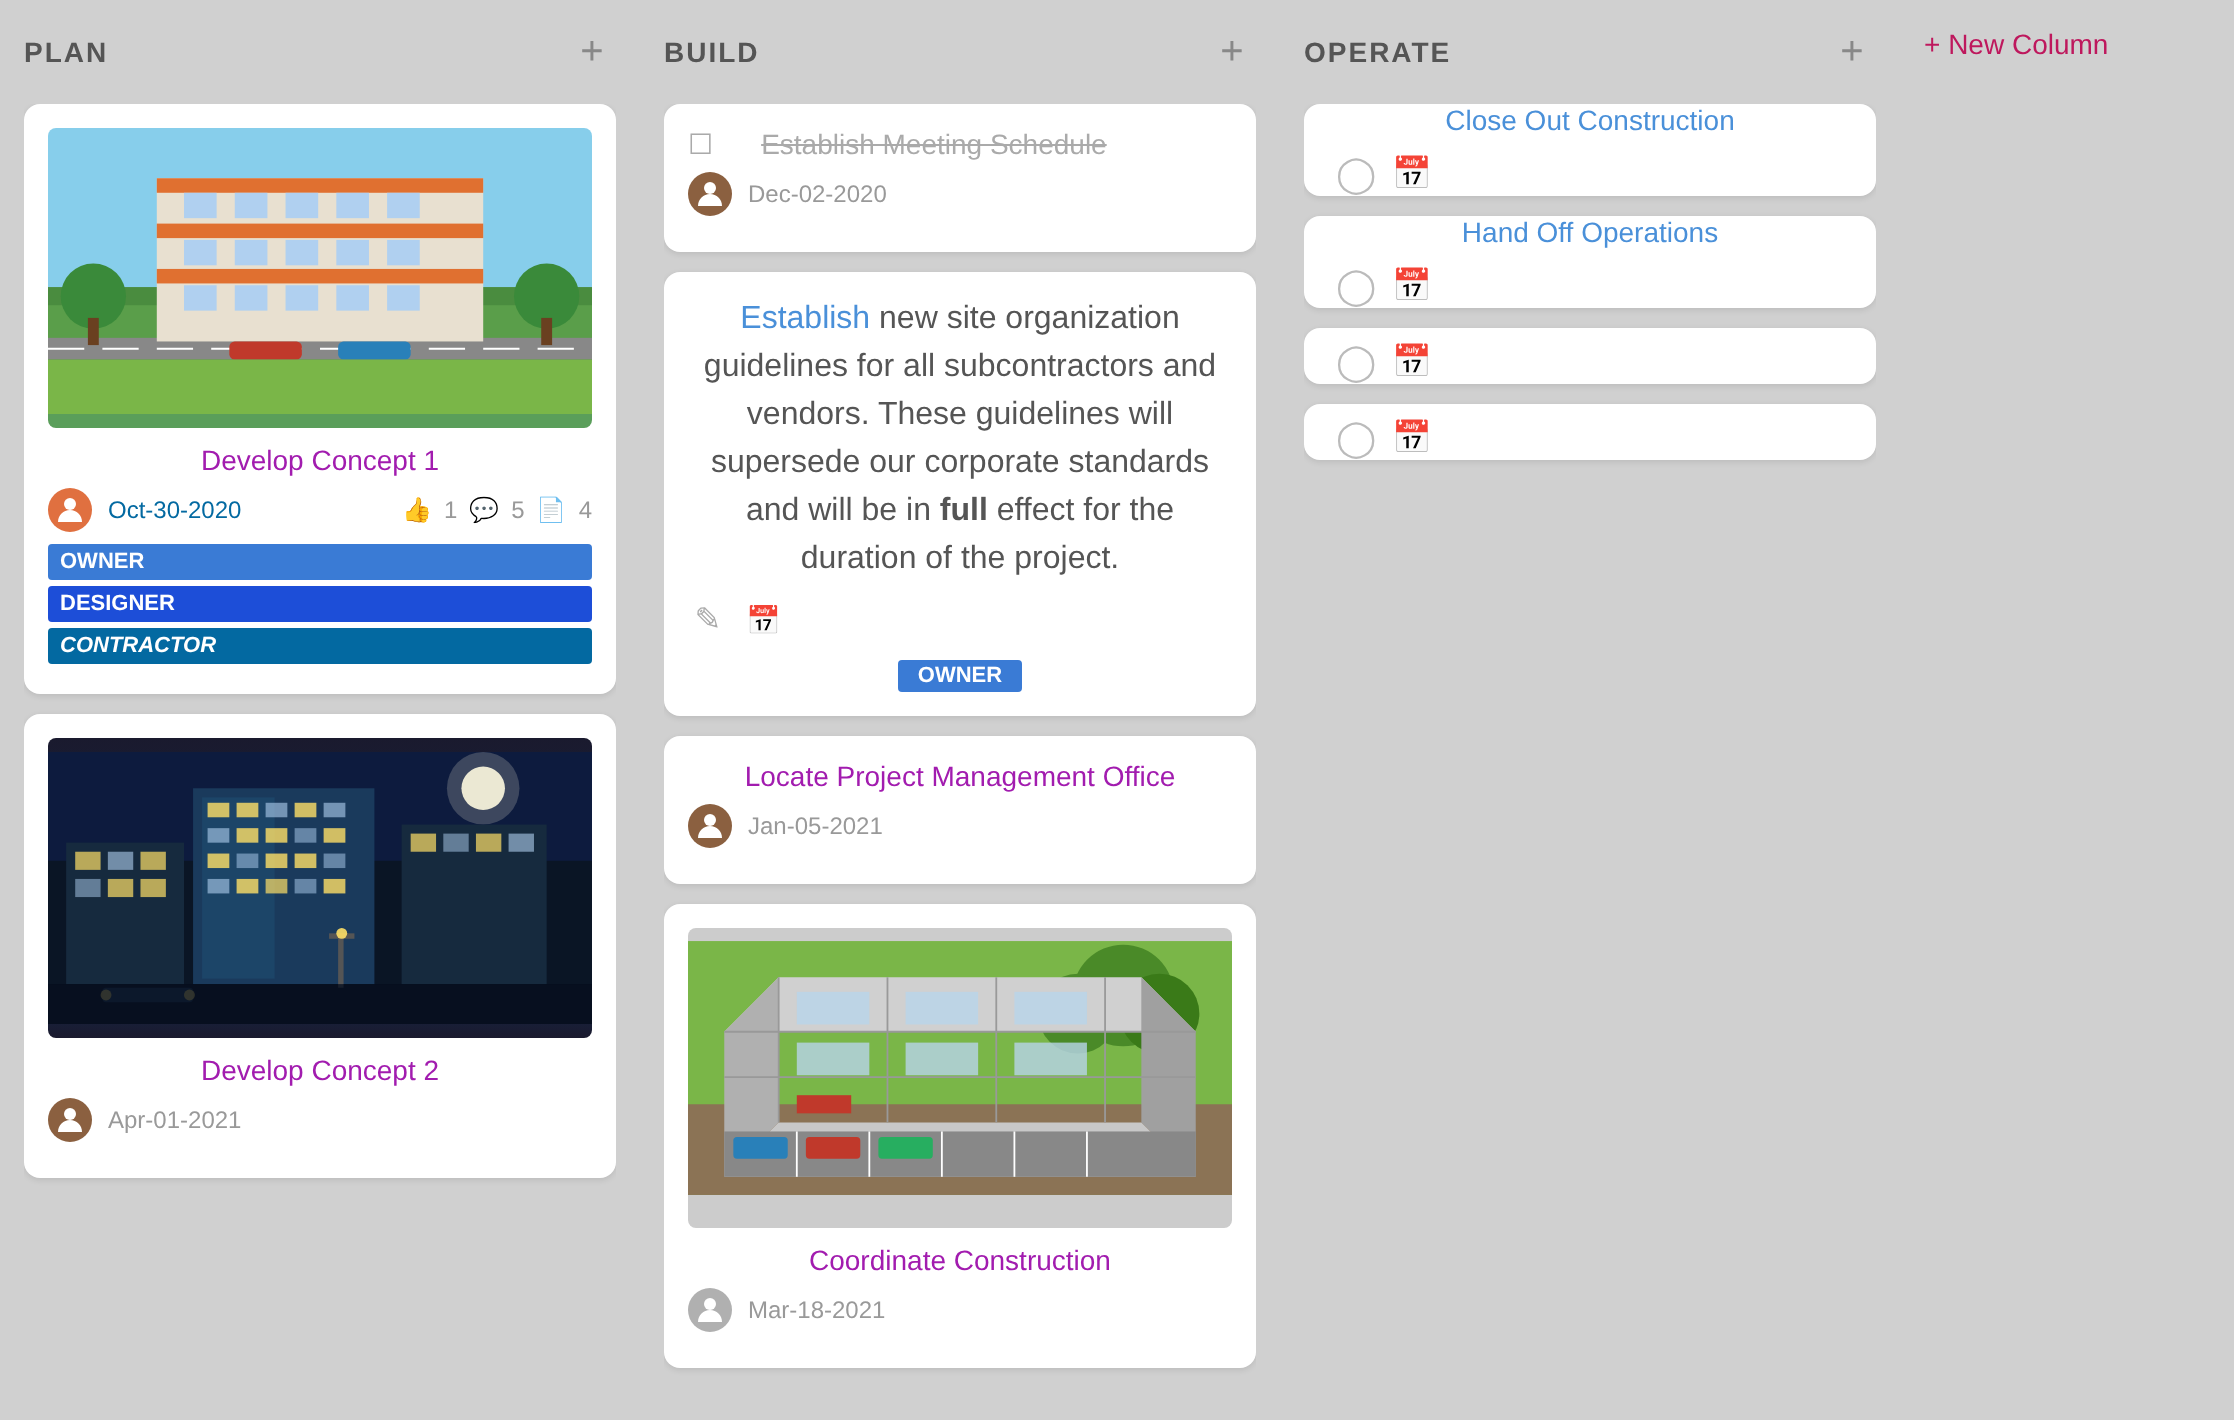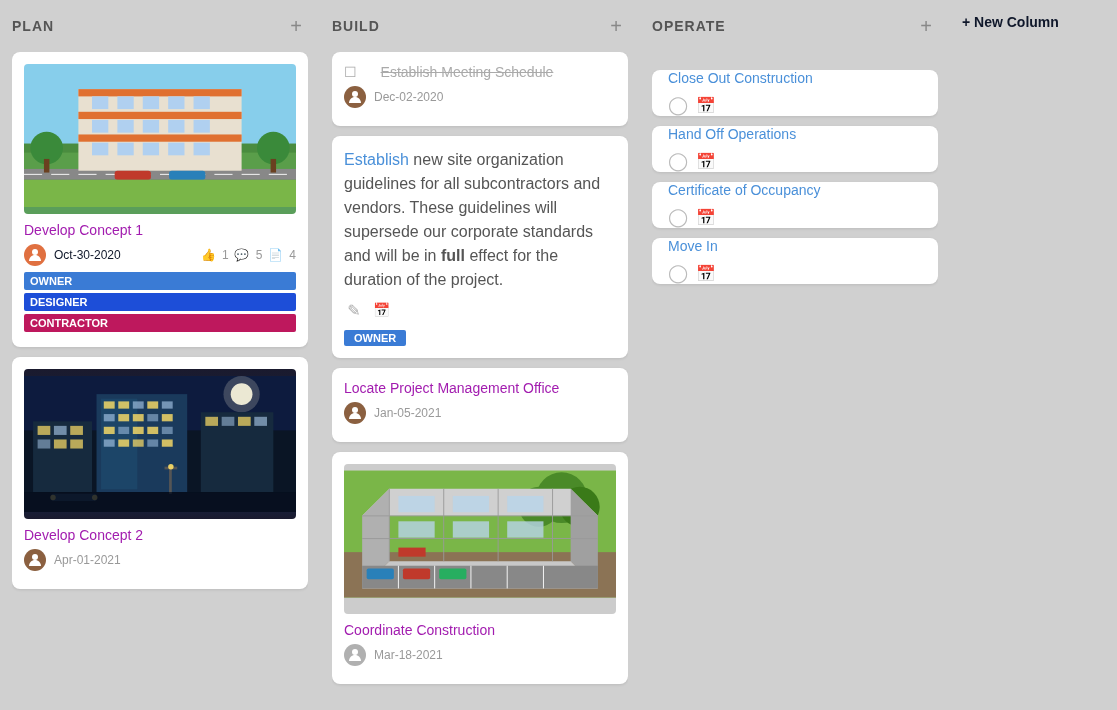--- a/index.html
+++ b/index.html
@@ -11,20 +11,21 @@
       min-height: 710px;
       overflow-x: hidden;
     }
 
     .board {
       display: flex;
       flex-direction: row;
       padding: 0;
       height: 710px;
       overflow: hidden;
+      text-align: center;
     }
 
     .column {
       flex: 0 0 320px;
       display: flex;
       flex-direction: column;
       padding: 10px 12px;
     }
 
     .column-header {
@@ -108,21 +109,21 @@
 
     .avatar.orange {
       background: #e07040;
     }
 
     .avatar.brown {
       background: #8b6040;
     }
 
     .date {
-      color: #0f172a;
+      color: #0369a1;
       font-size: 12px;
     }
 
     .date.gray {
       color: #999;
     }
 
     .interactions {
       display: flex;
       align-items: center;
@@ -139,21 +140,21 @@
       align-items: center;
       padding: 0 6px;
       font-size: 11px;
       font-weight: bold;
       color: #fff;
       margin-bottom: 3px;
     }
 
     .tag-blue { background: #3a7bd5; width: 100%; }
     .tag-green { background: #1d4ed8; width: 100%; }
-    .tag-teal { background: #be185d; width: 100%; }
+    .tag-teal { background: #0369a1; width: 100%; font-style: italic; }
 
     .card-text {
       font-size: 16px;
       color: #555;
       line-height: 1.5;
       margin-bottom: 8px;
     }
 
     .owner-tag {
       background: #3a7bd5;
@@ -191,23 +192,23 @@
       justify-content: center;
       color: #aaa;
       font-size: 14px;
     }
 
     .new-column-btn {
       display: flex;
       align-items: flex-start;
       padding: 14px 12px;
       cursor: pointer;
-      color: #0f172a;
+      color: #be185d;
       font-size: 14px;
-      font-weight: bold;
+      font-weight: normal;
       white-space: nowrap;
       flex: 0 0 160px;
     }
 
     .checked-icon {
       color: #aaa;
       font-size: 14px;
     }
 
     
@@ -224,21 +225,20 @@
       width: 100%;
       height: 150px;
       background: linear-gradient(180deg, #1a1a2e 0%, #16213e 40%, #0f3460 70%, #1a1a2e 100%);
       position: relative;
       overflow: hidden;
     }
 
     
     .column.operate {
       flex: 0 0 310px;
-      gap: 18px;
     }
 
     .operate-card {
       padding: 0 16px;
     }
 
     .operate-card .card-title {
       color: #4a90d9;
       font-size: 14px;
       margin-bottom: 8px;
@@ -531,29 +531,27 @@
 
       <div class="card operate-card">
         <div class="card-title">Hand Off Operations</div>
         <div class="icon-row">
           <span style="color:#bbb; font-size:18px;">◯</span>
           <span style="color:#bbb; font-size:16px;">📅</span>
         </div>
       </div>
 
       <div class="card operate-card">
-        <div class="card-title">Certificate of Occupancy</div>
         <div class="icon-row">
           <span style="color:#bbb; font-size:18px;">◯</span>
           <span style="color:#bbb; font-size:16px;">📅</span>
         </div>
       </div>
 
       <div class="card operate-card">
-        <div class="card-title">Move In</div>
         <div class="icon-row">
           <span style="color:#bbb; font-size:18px;">◯</span>
           <span style="color:#bbb; font-size:16px;">📅</span>
         </div>
       </div>
 
     </div>
   </div>
 
   <div class="new-column-btn">

